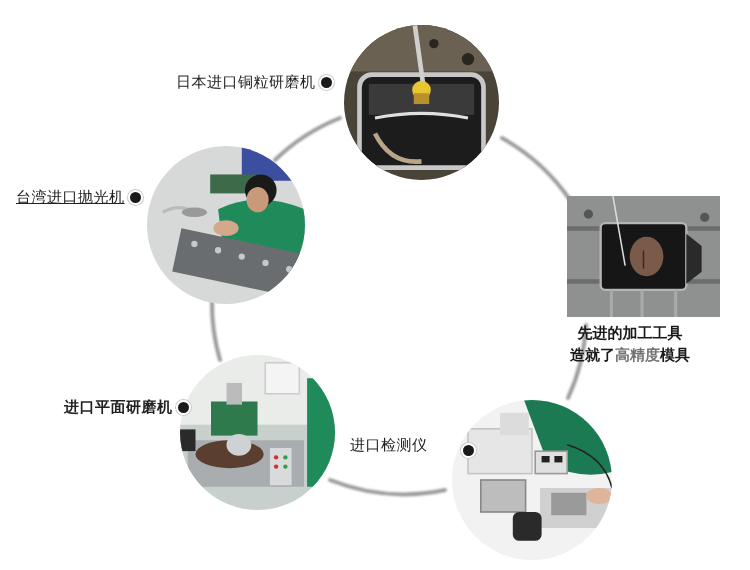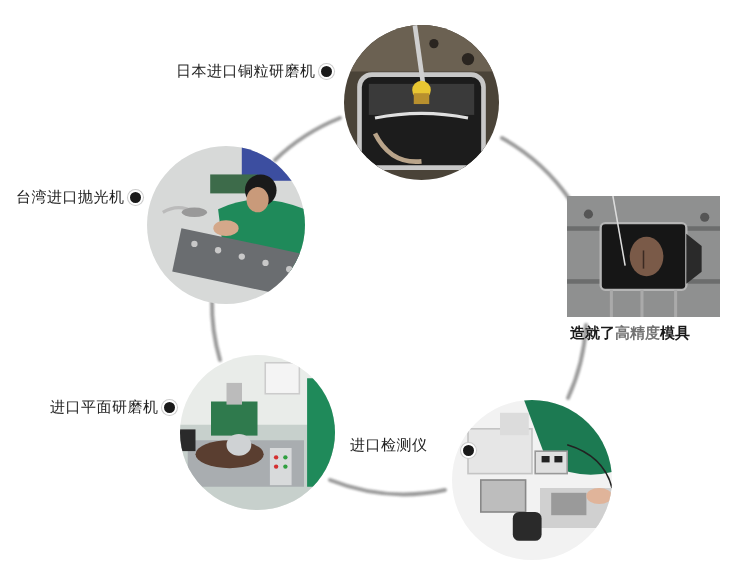--- a/index.html
+++ b/index.html
@@ -40,21 +40,21 @@
       <circle cx="80" cy="22" r="4" fill="#2a2520"></circle>
     <rect x="10" y="32" width="80" height="60" rx="8" fill="#1c1c1c" stroke="#c8c8c8" stroke-width="3"></rect>
     <rect x="16" y="38" width="68" height="20" fill="#3a3a3a"></rect>
     <path d="M20 60 Q50 54 80 60" stroke="#e0e0e0" stroke-width="2" fill="none"></path>
     <path d="M20 70 Q30 90 50 88" stroke="#b9a48a" stroke-width="3" fill="none"></path>
     <rect x="47" y="0" width="3" height="40" fill="#cfcfcf" transform="rotate(-8 48 20)"></rect>
     <circle cx="50" cy="42" r="6" fill="#e8c632"></circle>
     <rect x="45" y="44" width="10" height="7" fill="#b8902e"></rect>
   </svg>
 </div>
-<div class="label" style="left:176px;top:62px;align-items:center;">
+<div class="label" style="left:176px;top:73px;align-items:center;">
   <span>日本进口铜粒研磨机</span>
   <span class="dot"></span>
 </div>
 
 <div class="photo" style="left:147px;top:146px;width:158px;height:158px;">
   <svg viewBox="0 0 100 100" preserveAspectRatio="none">
     <rect width="100" height="100" fill="#d7d9d8"></rect>
     <rect x="60" y="0" width="40" height="22" fill="#3c4ea0"></rect>
     <rect x="40" y="18" width="30" height="12" fill="#3d6b4a"></rect>
     <path d="M45 40 Q70 28 100 40 L100 80 L50 80 Z" fill="#1f8a5a"></path>
@@ -66,21 +66,21 @@
     <g fill="#c8c8c8">
         <circle cx="30" cy="62" r="2"></circle>
         <circle cx="45" cy="66" r="2"></circle>
         <circle cx="60" cy="70" r="2"></circle>
         <circle cx="75" cy="74" r="2"></circle>
         <circle cx="90" cy="78" r="2"></circle>
       </g>
     <ellipse cx="50" cy="52" rx="8" ry="5" fill="#d4a88a"></ellipse>
   </svg>
 </div>
-<div class="label" style="left:16px;top:188px;">
+<div class="label" style="left:16px;top:188px;text-decoration:underline;">
   <span>台湾进口抛光机</span>
   <span class="dot"></span>
 </div>
 
 <div class="sq">
   <svg viewBox="0 0 100 80" preserveAspectRatio="none">
     <rect width="100" height="80" fill="#8f9090"></rect>
     <rect x="0" y="20" width="100" height="3" fill="#6c6d6d"></rect>
     <rect x="0" y="55" width="100" height="3" fill="#6c6d6d"></rect>
     <circle cx="14" cy="12" r="3" fill="#555"></circle>
@@ -90,20 +90,21 @@
     <ellipse cx="52" cy="40" rx="11" ry="13" fill="#7a5a48"></ellipse>
     <path d="M50 36 L50 48" stroke="#3b2a22" stroke-width="1"></path>
     <line x1="30" y1="0" x2="38" y2="46" stroke="#dcdcdc" stroke-width="1"></line>
     <rect x="28" y="62" width="2" height="18" fill="#aaa"></rect>
       <rect x="48" y="62" width="2" height="18" fill="#aaa"></rect>
       <rect x="70" y="62" width="2" height="18" fill="#aaa"></rect>
   </svg>
 </div>
 
 <div class="slogan">
+  <div>先进的加工工具</div>
   <div><span>造就了</span><span class="red">高精度</span><span>模具</span></div>
 </div>
 
 <div class="photo" style="left:180px;top:355px;width:155px;height:155px;">
   <svg viewBox="0 0 100 100" preserveAspectRatio="none">
     <rect width="100" height="100" fill="#e9ece9"></rect>
     <rect x="0" y="45" width="100" height="55" fill="#c7d0cc"></rect>
     <rect x="55" y="5" width="22" height="20" fill="#f4f4f4" stroke="#ccc"></rect>
     <rect x="20" y="30" width="30" height="22" fill="#2f7a4d"></rect>
     <rect x="30" y="18" width="10" height="14" fill="#bbb"></rect>
@@ -116,21 +117,21 @@
         <circle cx="62" cy="66" r="1.4"></circle>
         <circle cx="62" cy="72" r="1.4"></circle>
       </g>
     <g fill="#30a040">
         <circle cx="68" cy="66" r="1.4"></circle>
         <circle cx="68" cy="72" r="1.4"></circle>
       </g>
     <rect x="0" y="48" width="10" height="14" fill="#2a2a2a"></rect>
   </svg>
 </div>
-<div class="label" style="left:50px;top:398px;">
+<div class="label" style="left:64px;top:398px;font-weight:bold;">
   <span>进口平面研磨机</span>
   <span class="dot"></span>
 </div>
 
 <div class="photo" style="left:452px;top:400px;width:160px;height:160px;">
   <svg viewBox="0 0 100 100" preserveAspectRatio="none">
     <rect width="100" height="100" fill="#f2f2f2"></rect>
     <path d="M45 0 L100 0 L100 45 Q80 50 60 40 Z" fill="#1c7a52"></path>
     <rect x="10" y="18" width="40" height="28" fill="#e6e6e6" stroke="#c4c4c4"></rect>
     <rect x="30" y="8" width="18" height="14" fill="#dcdcdc"></rect>

